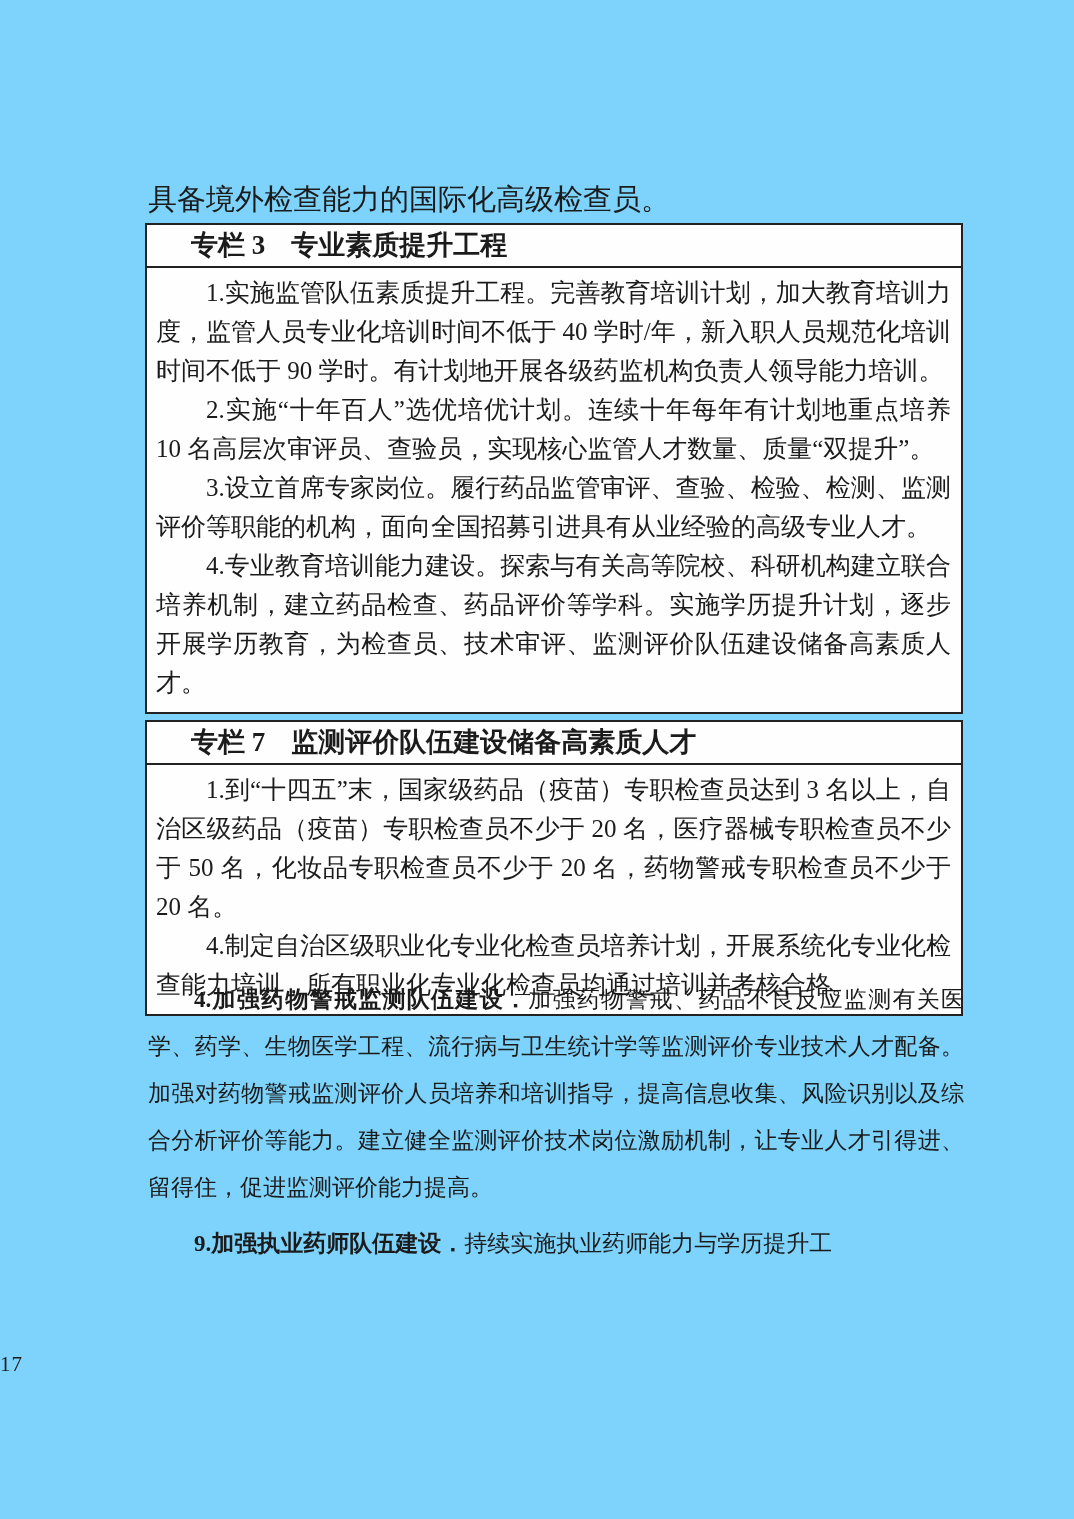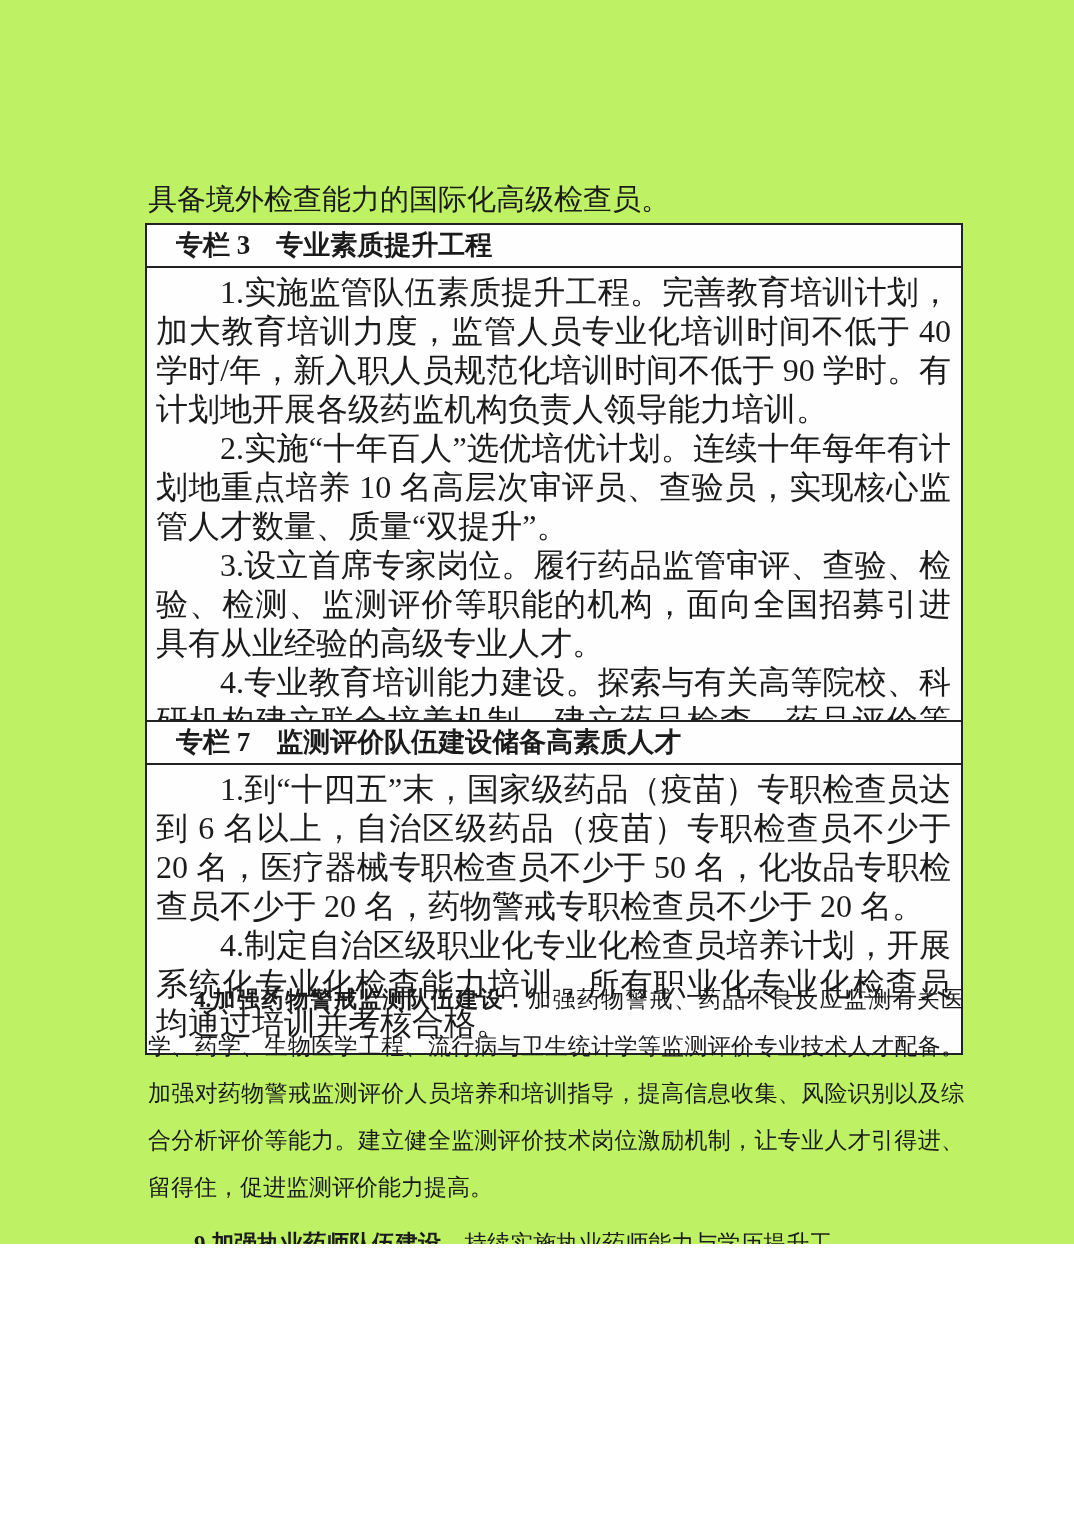--- a/index.html
+++ b/index.html
@@ -1,22 +1,22 @@
 <!DOCTYPE html>
 <html lang="zh"><head>
 <meta charset="utf-8">
 <style>
   * { margin: 0; padding: 0; box-sizing: border-box; }
   html, body { background: #ffffff; }
   .page {
     position: relative;
     width: 1074px;
-    height: 1244px;
+    height: 1519px;
     margin: 0 auto;
-    background: #bef264;
+    background: #7dd3fc;
     color: #1b1b1b;
     font-family: "Liberation Serif", "DejaVu Serif", serif;
     overflow: hidden;
   }
   .intro-line {
     position: absolute;
     top: 179px; left: 148px; right: 110px;
     font-size: 29px;
     line-height: 40px;
     text-align: justify;
@@ -28,27 +28,27 @@
     border: 2px solid #222222;
     background: #fefefe;
   }
   .infobox.box3 { top: 223px; }
   .infobox.box4 { top: 720px; }
   .box-header {
     border-bottom: 2px solid #222222;
     font-weight: bold;
     font-size: 27px;
     line-height: 41px;
-    padding-left: 29px;
+    padding-left: 44px;
     white-space: nowrap;
   }
   .box-label { margin-right: 26px; }
   .box-body { padding: 5px 10px 10px 9px; }
   .box-body p {
-    font-size: 32px;
+    font-size: 25px;
     line-height: 39px;
     text-indent: 2em;
     text-align: justify;
   }
   .body-text {
     position: absolute;
     top: 976px; left: 148px; right: 110px;
   }
   .body-text p {
     font-size: 23px;
@@ -84,21 +84,21 @@
       <p>3.设立首席专家岗位。履行药品监管审评、查验、检验、检测、监测评价等职能的机构，面向全国招募引进具有从业经验的高级专业人才。</p>
       <p>4.专业教育培训能力建设。探索与有关高等院校、科研机构建立联合培养机制，建立药品检查、药品评价等学科。实施学历提升计划，逐步开展学历教育，为检查员、技术审评、监测评价队伍建设储备高素质人才。</p>
     </div>
   </div>
 
   <div class="infobox box4">
     <div class="box-header">
       <span class="box-label">专栏 7</span><span>监测评价队伍建设储备高素质人才</span>
     </div>
     <div class="box-body">
-      <p>1.到“十四五”末，国家级药品（疫苗）专职检查员达到 6 名以上，自治区级药品（疫苗）专职检查员不少于 20 名，医疗器械专职检查员不少于 50 名，化妆品专职检查员不少于 20 名，药物警戒专职检查员不少于 20 名。</p>
+      <p>1.到“十四五”末，国家级药品（疫苗）专职检查员达到 3 名以上，自治区级药品（疫苗）专职检查员不少于 20 名，医疗器械专职检查员不少于 50 名，化妆品专职检查员不少于 20 名，药物警戒专职检查员不少于 20 名。</p>
       <p>4.制定自治区级职业化专业化检查员培养计划，开展系统化专业化检查能力培训，所有职业化专业化检查员均通过培训并考核合格。</p>
     </div>
   </div>
 
   <div class="body-text">
     <p><span class="para-lead">4.加强药物警戒监测队伍建设．</span><span>加强药物警戒、药品不良反应监测有关医学、药学、生物医学工程、流行病与卫生统计学等监测评价专业技术人才配备。加强对药物警戒监测评价人员培养和培训指导，提高信息收集、风险识别以及综合分析评价等能力。建立健全监测评价技术岗位激励机制，让专业人才引得进、留得住，促进监测评价能力提高。</span></p>
     <p><span class="para-lead">9.加强执业药师队伍建设．</span><span>持续实施执业药师能力与学历提升工</span></p>
   </div>
 
   <div class="page-number">17</div>

